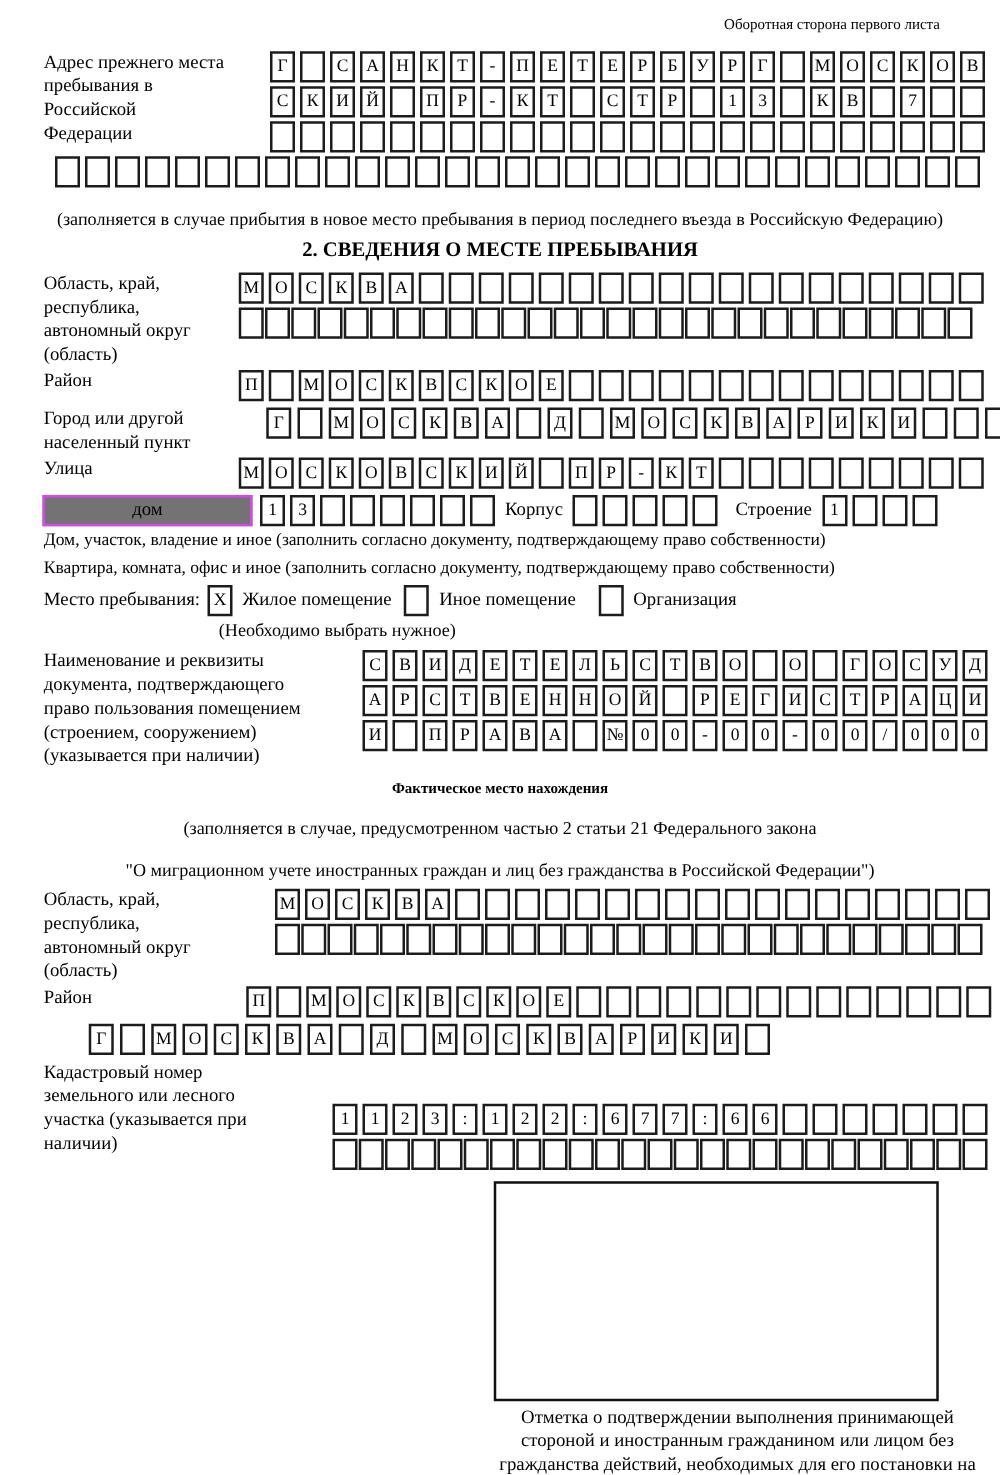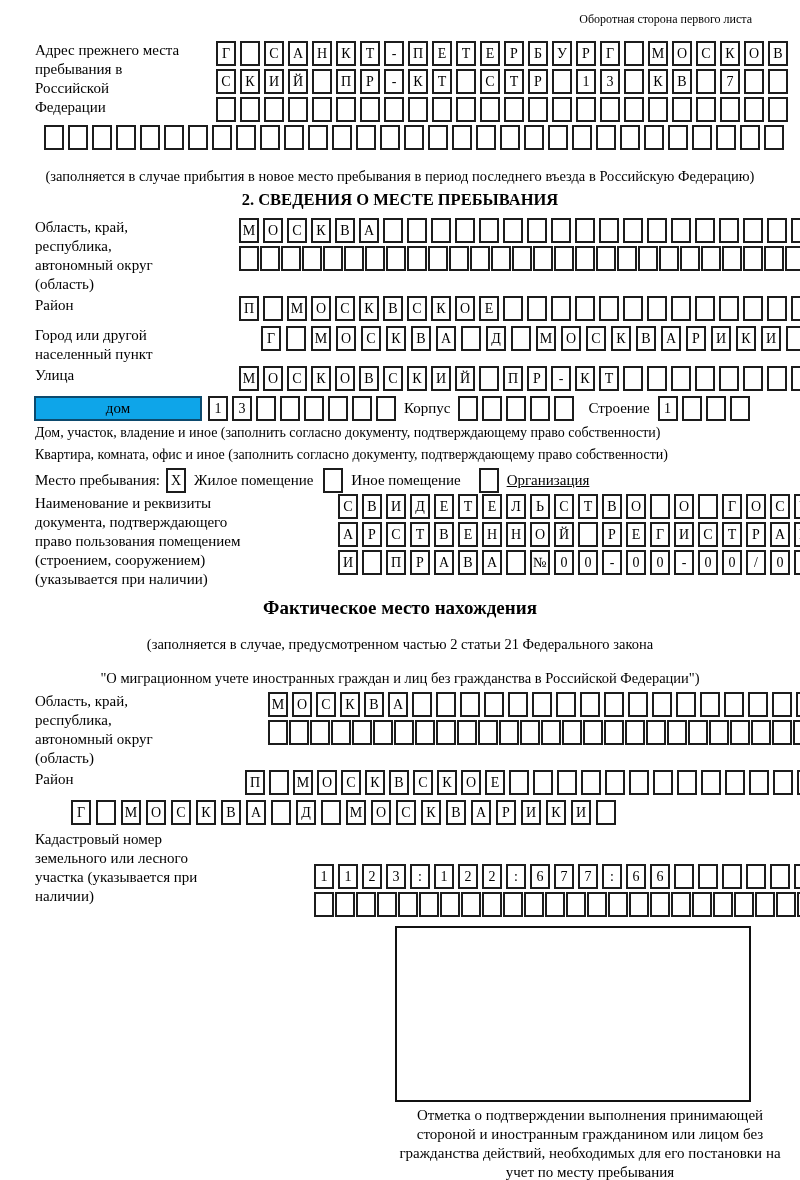--- a/index.html
+++ b/index.html
@@ -17,37 +17,37 @@
   .row{white-space:nowrap;height:26px;margin-bottom:2px;padding-left:36px;}
   .cell{
     display:inline-block;box-sizing:content-box;width:16px;height:21px;border:2px solid #1c1c1c;
     margin-right:4px;text-align:center;font-size:14px;line-height:21px;vertical-align:top;background:#fff;
   }
   .tight .cell{margin-right:1px;}
   .wide .cell{margin-right:5px;}
   .fullrow{margin-left:-27px;}
   .center-note{width:800px;margin-left:-35px;text-align:center;font-size:14.5px;line-height:18px;margin-top:16px;margin-bottom:5px;}
   .h-sec{width:800px;margin-left:-35px;text-align:center;font-weight:bold;font-size:16.5px;margin:4px 0 8px -35px;}
-  .h-sub{width:800px;margin-left:-35px;text-align:center;font-weight:bold;font-size:19px;margin:8px 0 6px -35px;}
+  .h-sub{width:800px;margin-left:-35px;text-align:center;font-weight:bold;font-size:12px;margin:8px 0 6px -35px;}
   .caption{font-size:14px;line-height:18px;margin:1px 0 4px 0;}
   .labelbox{
-    display:inline-block;box-sizing:content-box;border:2px solid #0c4a6e;height:21px;line-height:21px;
-    text-align:center;vertical-align:top;font-size:15px;margin-right:6px;background:#0ea5e9;
+    display:inline-block;box-sizing:content-box;border:2px solid #d946ef;height:21px;line-height:21px;
+    text-align:center;vertical-align:top;font-size:15px;margin-right:6px;background:#737373;
   }
   .lb-dom{width:164px;} .lb-kv{width:198px;}
   .numrow{margin-left:-1px;height:26px;white-space:nowrap;margin-bottom:2px;}
   .inline-lbl{display:inline-block;font-size:15px;line-height:25px;vertical-align:top;}
   .mesto{white-space:nowrap;height:26px;margin-top:4px;}
   .mesto .flabel{display:inline-block;line-height:25px;}
   .mesto .cell{margin-left:6px;margin-right:8px;}
   .mesto .opt{display:inline-block;line-height:25px;vertical-align:top;}
-  .opt-gap1{margin-right:4px;} .opt-gap2{margin-right:12px;} .opt-gap3{margin-right:16px;text-decoration:underline;}
+  .opt-gap1{margin-right:4px;} .opt-gap2{margin-right:12px;} .opt-gap3{margin-right:16px;}
   .subnote{margin-left:140px;font-size:14.5px;line-height:18px;margin-top:2px;margin-bottom:6px;}
   .stamp{margin-left:360px;width:352px;height:172px;border:2px solid #111;margin-top:6px;background:#fff;}
-  .stamp-caption{width:390px;margin-left:360px;text-align:center;font-size:15px;line-height:19px;margin-top:4px;} .mb2{margin-bottom:2px;gap:48px;}
+  .stamp-caption{width:390px;margin-left:360px;text-align:center;font-size:15px;line-height:19px;margin-top:4px;} .mb2{margin-bottom:2px;}
 </style>
 </head>
 <body>
 
 <div class="page">
 
   <div class="top-note">Оборотная сторона первого листа</div>
 
   <div class="frow">
     <div class="flabel lw145">Адрес прежнего места пребывания в Российской Федерации</div>
@@ -94,20 +94,21 @@
   <div class="numrow">
     <span class="labelbox lb-dom">дом</span><span><span class="cell">1</span><span class="cell">3</span><span class="cell"></span><span class="cell"></span><span class="cell"></span><span class="cell"></span><span class="cell"></span><span class="cell"></span></span><span class="inline-lbl" style="margin:0 8px 0 4px">Корпус</span><span><span class="cell"></span><span class="cell"></span><span class="cell"></span><span class="cell"></span><span class="cell"></span></span><span class="inline-lbl" style="margin:0 8px 0 10px">Строение</span><span><span class="cell">1</span><span class="cell"></span><span class="cell"></span><span class="cell"></span></span>
   </div>
   <div class="caption">Дом, участок, владение и иное (заполнить согласно документу, подтверждающему право собственности)</div>
 
   <div class="caption">Квартира, комната, офис и иное (заполнить согласно документу, подтверждающему право собственности)</div>
 
   <div class="mesto">
     <span class="flabel">Место пребывания:</span><span class="cell">X</span><span class="opt opt-gap1">Жилое помещение</span><span class="cell"></span><span class="opt opt-gap2">Иное помещение</span><span class="cell"></span><span class="opt opt-gap3">Организация</span>
   </div>
+  <div class="subnote">(Необходимо выбрать нужное)</div>
 
   <div class="frow mb2">
     <div class="flabel lw219">Наименование и реквизиты документа, подтверждающего право пользования помещением (строением, сооружением) (указывается при наличии)</div>
     <div class="rows">
       <div class="row"><span class="cell">С</span><span class="cell">В</span><span class="cell">И</span><span class="cell">Д</span><span class="cell">Е</span><span class="cell">Т</span><span class="cell">Е</span><span class="cell">Л</span><span class="cell">Ь</span><span class="cell">С</span><span class="cell">Т</span><span class="cell">В</span><span class="cell">О</span><span class="cell"></span><span class="cell">О</span><span class="cell"></span><span class="cell">Г</span><span class="cell">О</span><span class="cell">С</span><span class="cell">У</span><span class="cell">Д</span></div>
       <div class="row"><span class="cell">А</span><span class="cell">Р</span><span class="cell">С</span><span class="cell">Т</span><span class="cell">В</span><span class="cell">Е</span><span class="cell">Н</span><span class="cell">Н</span><span class="cell">О</span><span class="cell">Й</span><span class="cell"></span><span class="cell">Р</span><span class="cell">Е</span><span class="cell">Г</span><span class="cell">И</span><span class="cell">С</span><span class="cell">Т</span><span class="cell">Р</span><span class="cell">А</span><span class="cell">Ц</span><span class="cell">И</span></div>
       <div class="row"><span class="cell">И</span><span class="cell"></span><span class="cell">П</span><span class="cell">Р</span><span class="cell">А</span><span class="cell">В</span><span class="cell">А</span><span class="cell"></span><span class="cell">№</span><span class="cell">0</span><span class="cell">0</span><span class="cell">-</span><span class="cell">0</span><span class="cell">0</span><span class="cell">-</span><span class="cell">0</span><span class="cell">0</span><span class="cell">/</span><span class="cell">0</span><span class="cell">0</span><span class="cell">0</span></div>
     </div>
   </div>
 

